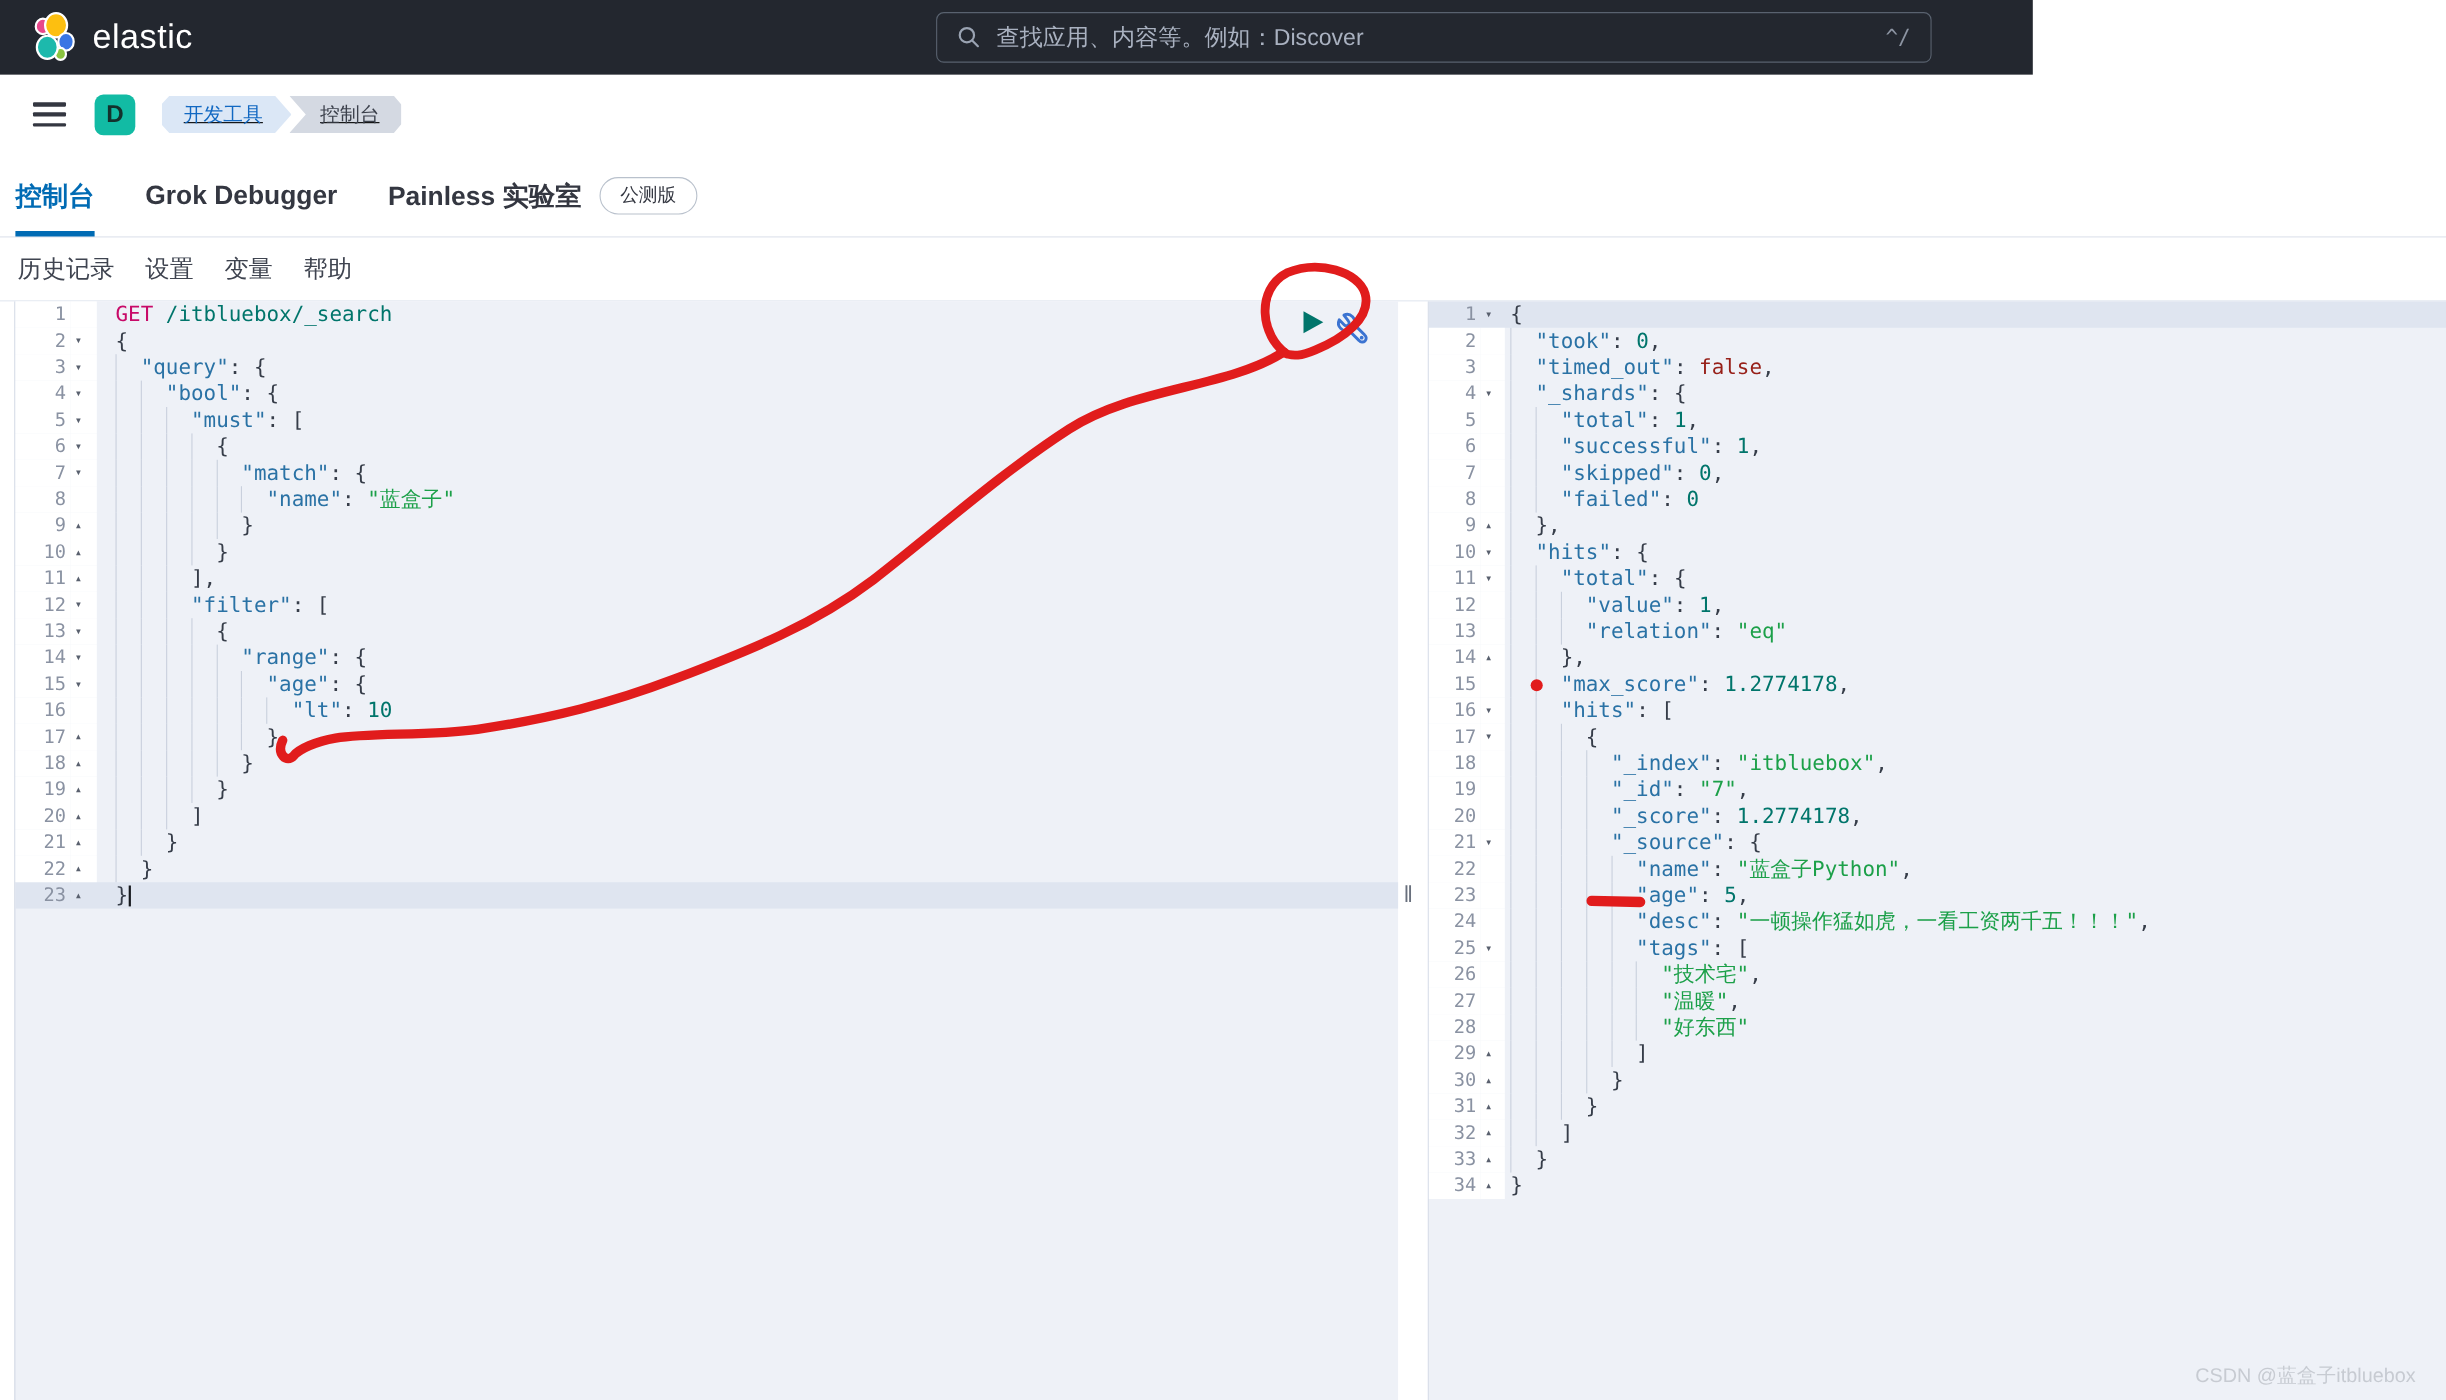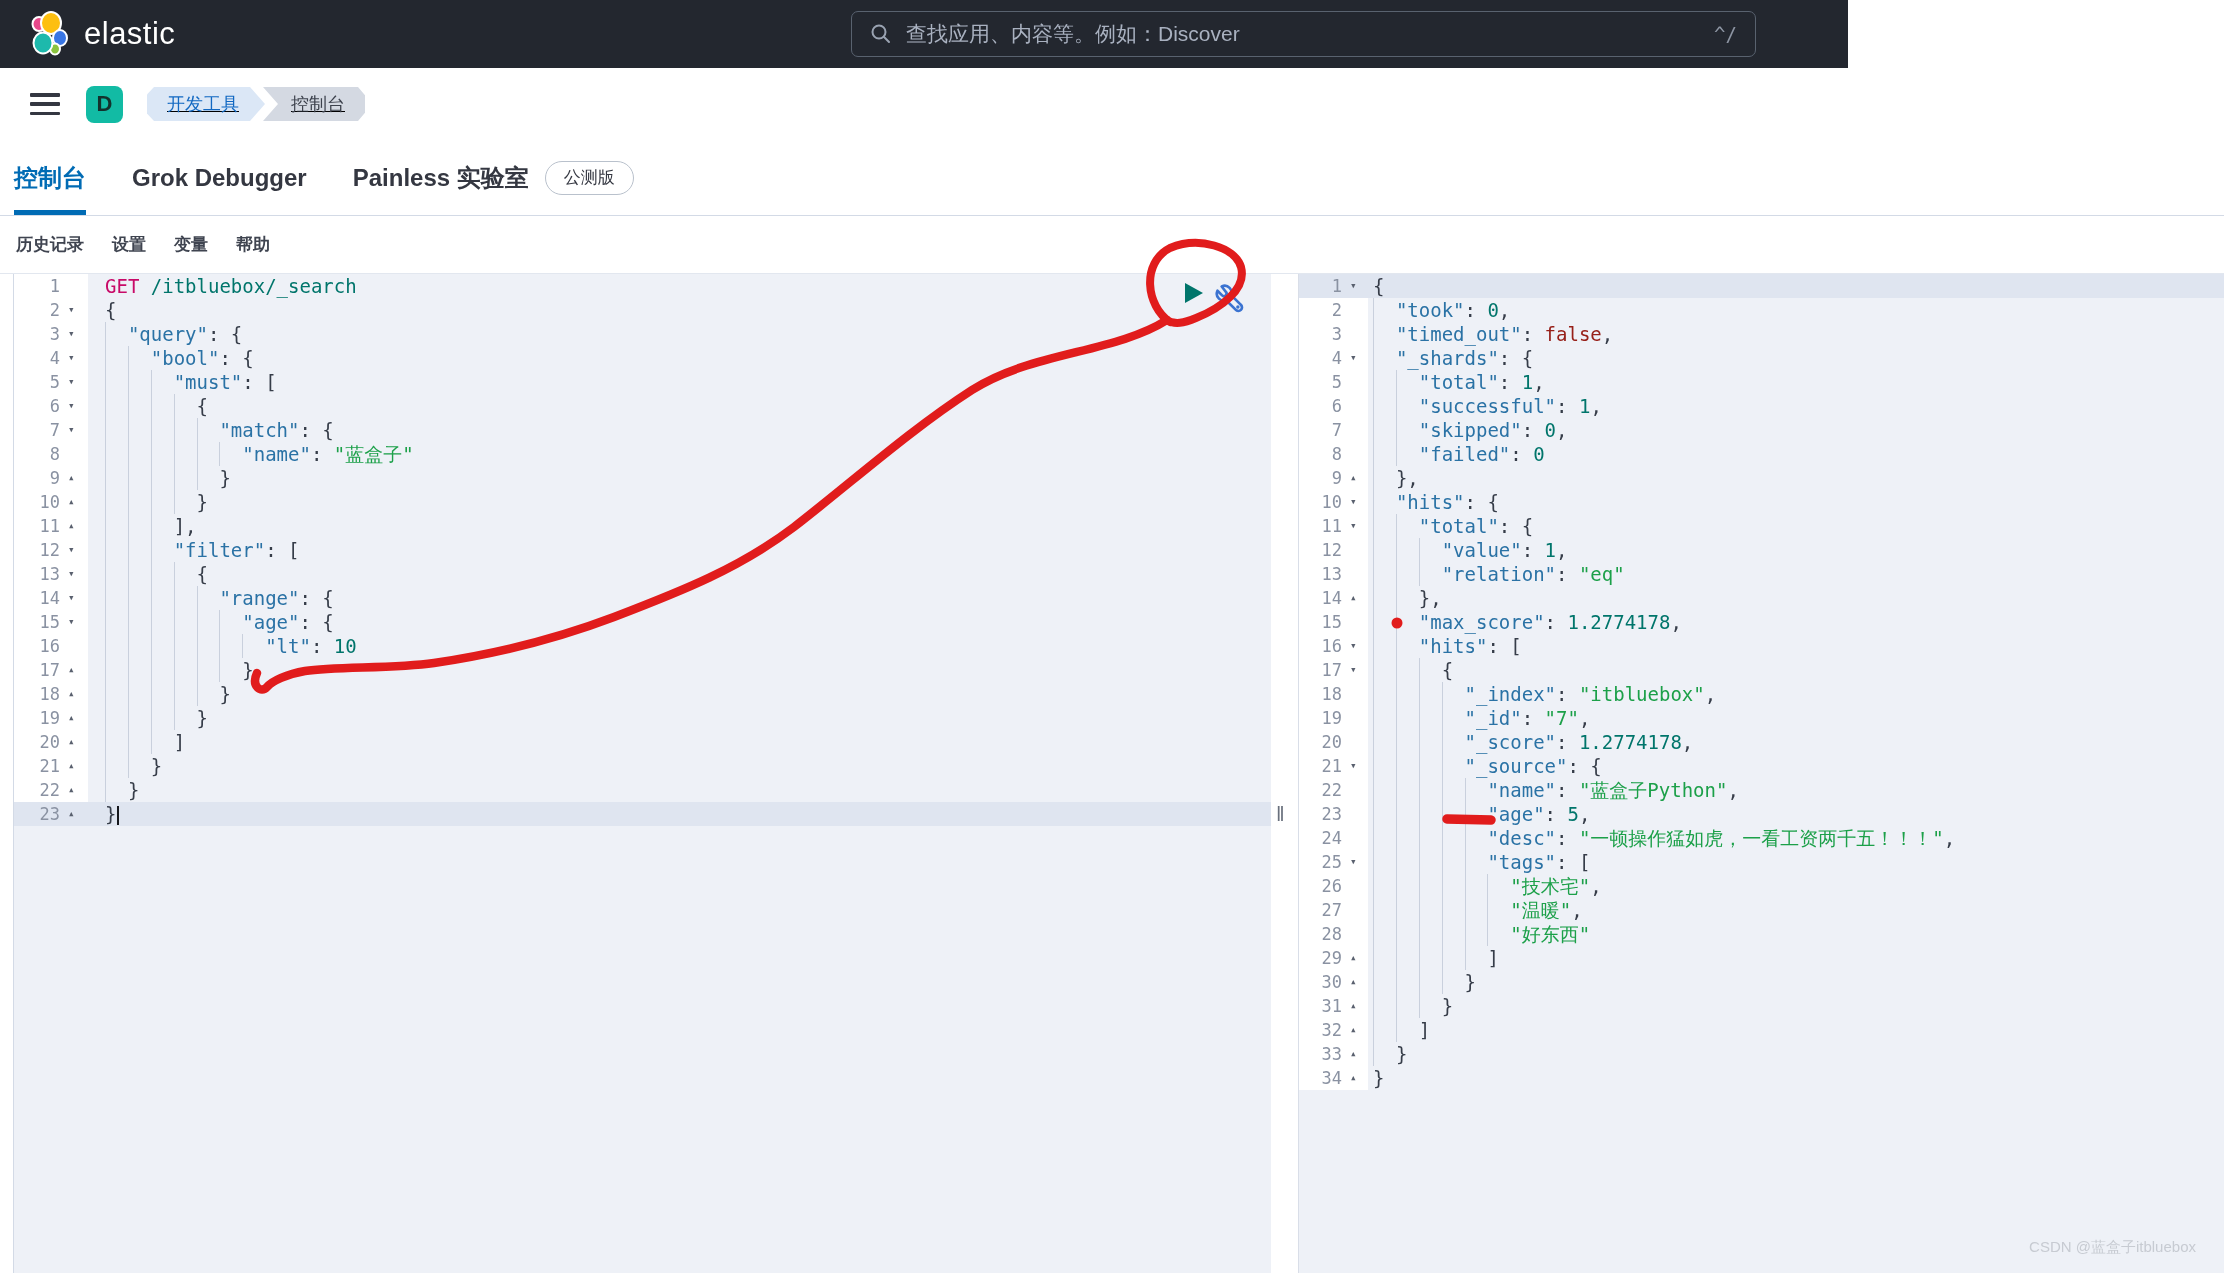--- a/index.html
+++ b/index.html
@@ -33,21 +33,21 @@
   
   .tabs-row{position:absolute;left:0;top:140px;width:2224px;height:76px;background:#fff;border-bottom:1px solid #d3dae6;}
   .tabs{display:flex;align-items:center;height:100%;padding-left:14px;}
   .tab{font-size:24px;font-weight:700;color:#343741;margin-right:46px;position:relative;height:100%;display:flex;align-items:center;cursor:pointer;}
   .tab.active{color:var(--accent);}
   .tab.active::after{content:"";position:absolute;left:0;right:0;bottom:0;height:5px;background:var(--accent);}
   .beta{height:34px;border:1px solid #b9c1cc;border-radius:17px;display:flex;align-items:center;padding:0 18px;font-size:17px;color:#343741;margin-left:-30px;}
 
   
   .con-toolbar{position:absolute;left:0;top:216px;width:2224px;height:57px;background:#fff;display:flex;align-items:center;padding-left:16px;}
-  .con-toolbar .item{font-size:17px;font-weight:700;color:#3f4450;margin-right:28px;cursor:pointer;}
+  .con-toolbar .item{font-size:22px;font-weight:400;color:#3f4450;margin-right:28px;cursor:pointer;}
 
   
   .editor-area{position:absolute;left:0;top:273px;width:2224px;height:1000px;background:#fff;border-top:1px solid #e2e7ef;}
   .pane{position:absolute;top:0;height:1000px;background:var(--editor-bg);font-family:"DejaVu Sans Mono",monospace;font-size:19px;}
   .pane.left{left:13px;width:1258px;border-left:1px solid #d3dae6;}
   .pane.right{left:1298px;width:926px;border-left:1px solid #d9dee8;}
   .row{display:flex;height:24px;line-height:24px;white-space:pre;}
   .row.active{background:var(--active-line);}
   .ln{width:50px;background:var(--gutter-bg);color:var(--ln-color);text-align:right;padding-right:4px;font-size:17px;flex:0 0 auto;}
   .pane.right .ln{width:47px;}
@@ -59,21 +59,21 @@
   .ig{display:inline-block;width:2ch;height:24px;border-left:1px solid var(--guide);vertical-align:top;}
   .tk-k{color:var(--c-key);} .tk-s{color:var(--c-str);} .tk-n{color:var(--c-num);}
   .tk-b{color:var(--c-bool);} .tk-m{color:var(--c-method);} .tk-u{color:var(--c-url);} .tk-p{color:var(--c-punct);}
   .cursor{display:inline-block;width:2px;height:19px;background:#15171c;vertical-align:middle;margin-left:1px;}
   .gap-handle{position:absolute;left:1276px;top:528px;color:#69707d;font-size:21px;cursor:col-resize;}
   .send-btn{position:absolute;left:1183px;top:7px;width:22px;height:24px;cursor:pointer;}
   .wrench-btn{position:absolute;left:1214px;top:9px;width:32px;height:32px;cursor:pointer;}
 
   
   .annotations{position:absolute;left:0;top:0;width:2224px;height:1273px;pointer-events:none;z-index:50;}
-  .watermark{position:absolute;right:28px;top:1238px;color:#c7cbd2;font-size:15px;}
+  .watermark{position:absolute;right:28px;top:1238px;color:#c7cbd2;font-size:18px;}
 </style>
 </head>
 <body>
 
 <div class="screen">
 
   <header class="g-header">
     <div class="brand">
       <svg width="46" height="46" viewBox="0 0 46 46">
         <ellipse cx="13" cy="13" rx="6.5" ry="7" fill="#e8488b" stroke="#fff" stroke-width="2"></ellipse>

